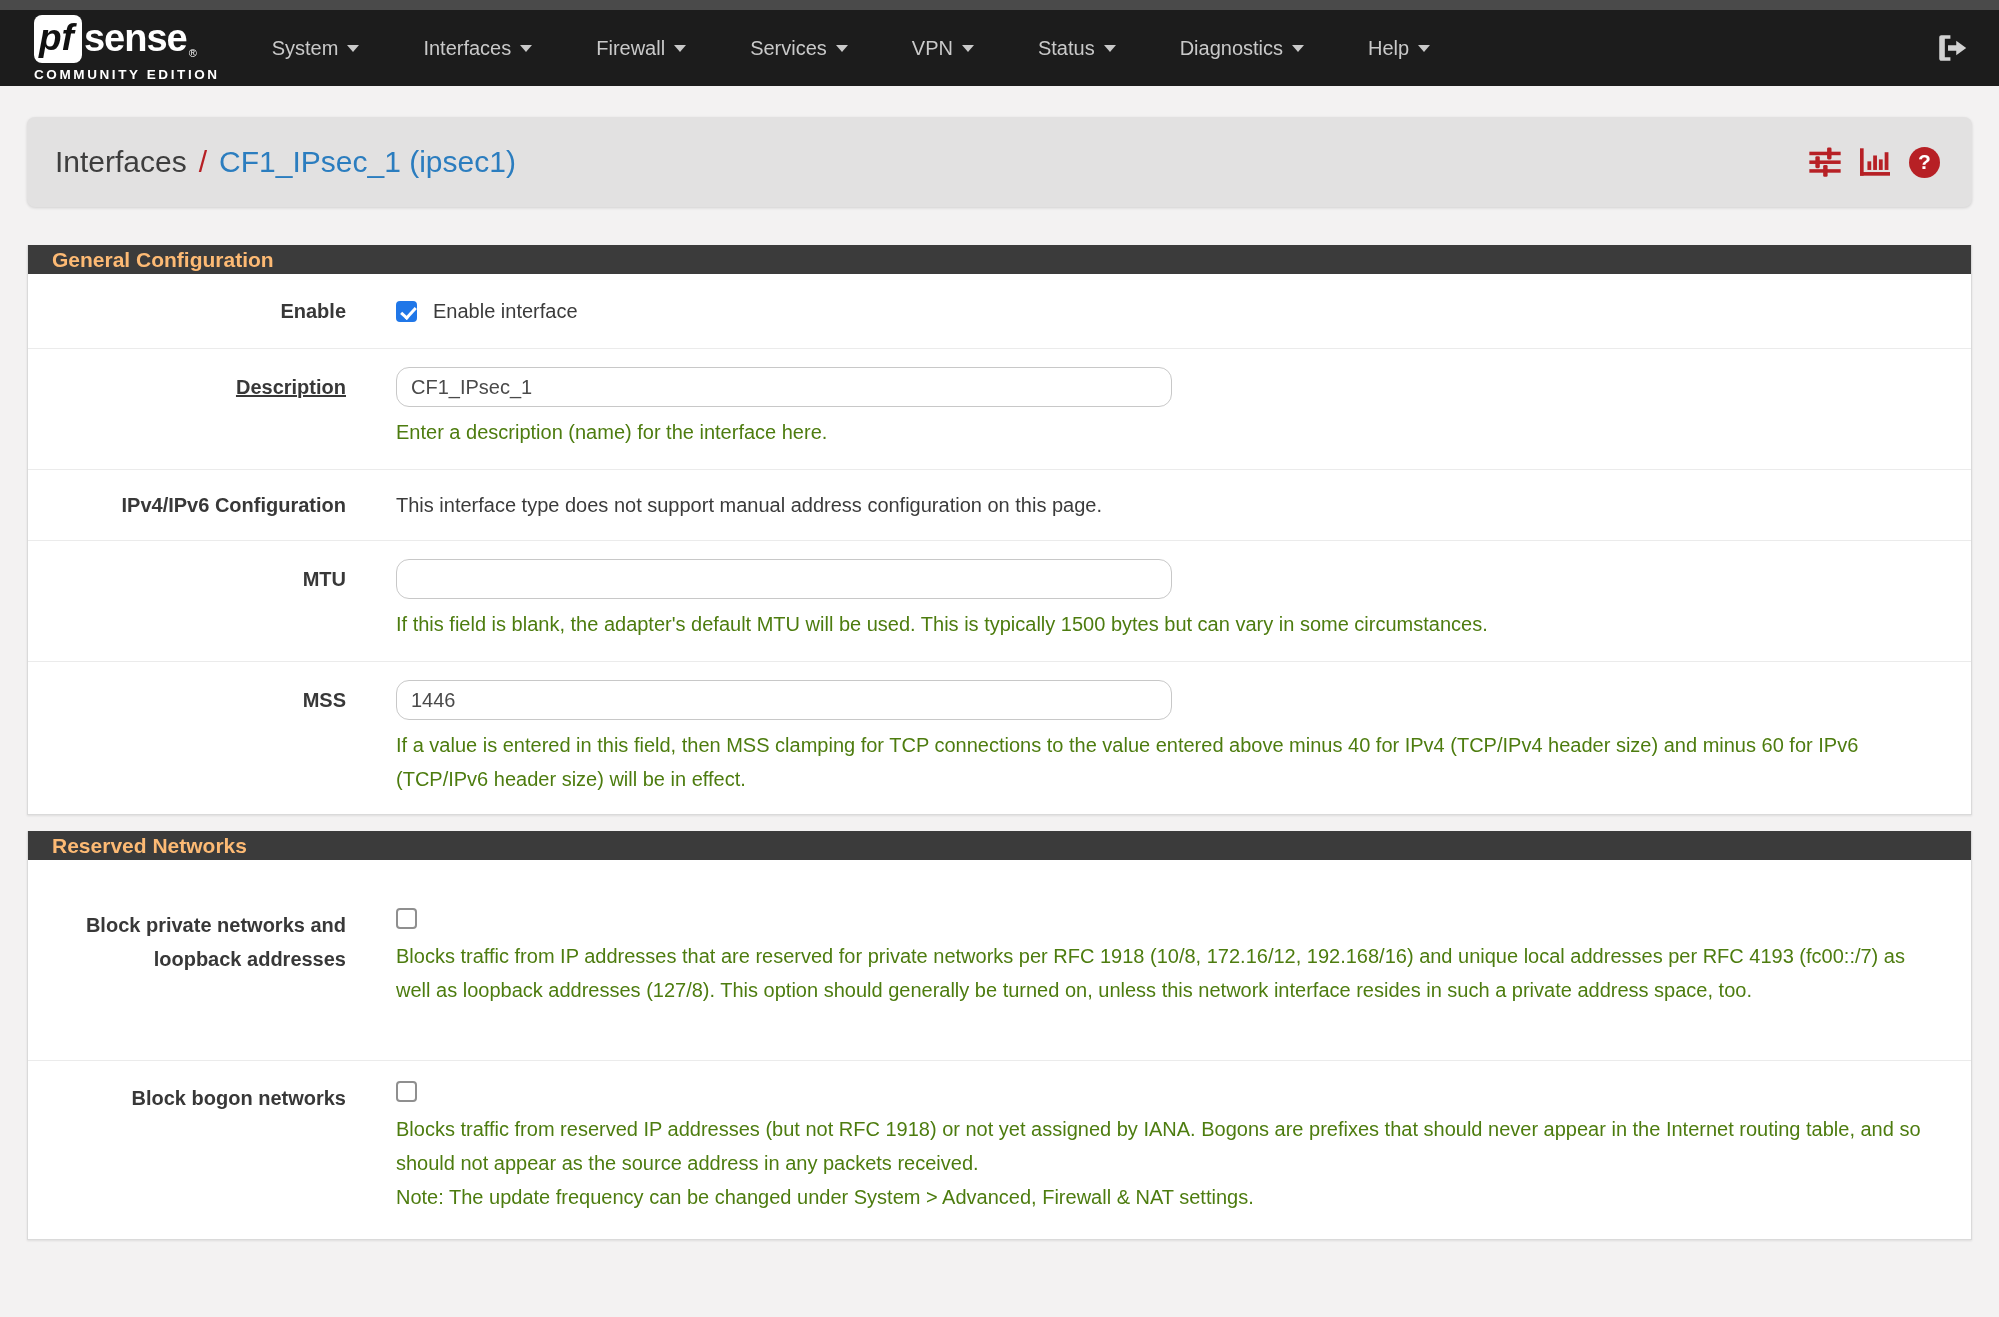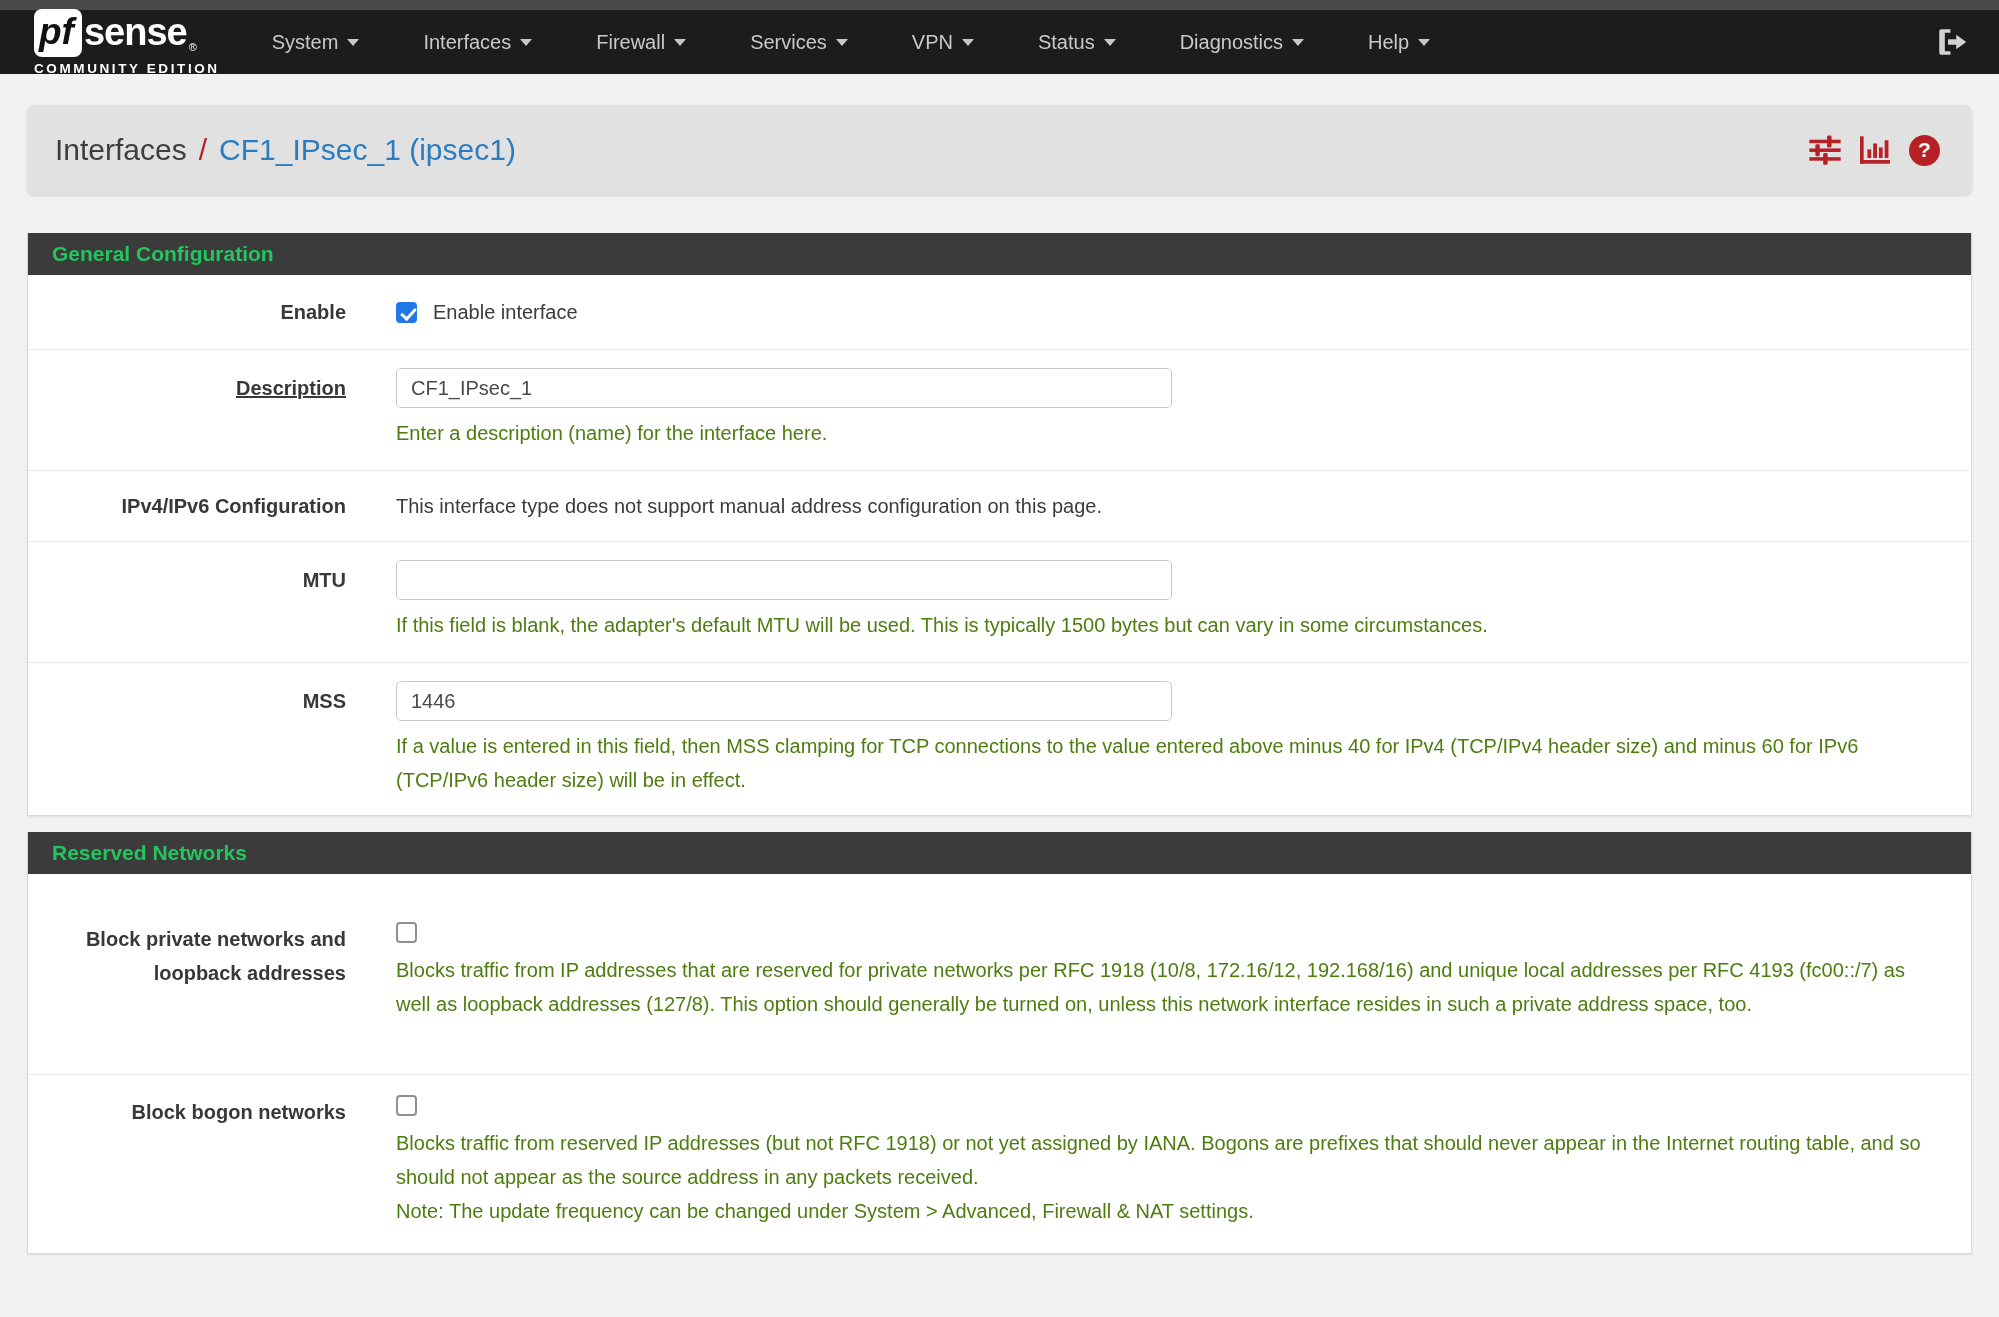--- a/index.html
+++ b/index.html
@@ -7,21 +7,21 @@
   body {
     font-family:"Liberation Sans","DejaVu Sans",sans-serif;
     background:#f3f2f2;
     font-size:20px;
     color:#3b3b3b;
   }
 
   
   .top-strip { height:10px; background:#4a4a4a; }
   .navbar {
-    height:64px; background:#1c1c1c;
+    height:76px; background:#1c1c1c;
     display:flex; align-items:center;
     padding:0 30px 0 34px;
   }
   .brand { display:flex; flex-direction:column; justify-content:center; cursor:pointer; margin-right:52px; }
   .brand-top { display:flex; align-items:center; }
   .pf-box {
     background:#fff; color:#111; font-style:italic; font-weight:bold;
     font-size:37px; line-height:1; padding:4px 8px 7px 5px; border-radius:8px;
   }
   .sense { color:#fff; font-weight:bold; font-size:38px; letter-spacing:-1px; margin-left:2px; }
@@ -58,41 +58,41 @@
 
   
   .panel {
     margin:0 27px; background:#fff;
     border:1px solid #dadada; border-top:none;
     box-shadow:0 1px 2px rgba(0,0,0,.09);
   }
   .panel-1 { margin-top:38px; }
   .panel-2 { margin-top:16px; }
   .panel-header {
-    background:#3b3b3b; color:#22c55e; font-weight:bold; font-size:21px;
-    height:42px; display:flex; align-items:center; padding-left:24px;
+    background:#3b3b3b; color:#fdba74; font-weight:bold; font-size:21px;
+    height:29px; display:flex; align-items:center; padding-left:24px;
   }
   .form-row {
     display:grid; grid-template-columns:318px 1fr; column-gap:50px;
     padding:20px 28px 20px 0;
   }
   .form-row + .form-row { border-top:1px solid #ebebeb; }
   .row-label {
     text-align:right; font-weight:bold; color:#383838; line-height:34px;
   }
   .lh-input .row-label { line-height:40px; }
   .row-label .u { text-decoration:underline; }
   .row-content { line-height:34px; color:#3b3b3b; }
   .pad-desc { padding-top:18px; padding-bottom:20px; }
   .pad-static { padding-top:18px; padding-bottom:18px; }
   .pad-mss { padding-top:18px; padding-bottom:18px; }
   .pad-check-lg { padding-top:20px; padding-bottom:25px;margin-top:28px; }
 
   .text-input {
-    width:776px; height:40px; border:1px solid #c8c8c8; border-radius:5px;
+    width:776px; height:40px; border:1px solid #c8c8c8; border-radius:13px;
     padding:0 14px; font-size:20px; color:#4a4a4a;
     font-family:"Liberation Sans","DejaVu Sans",sans-serif;
     background:#fff; outline:none; display:block;
   }
   .help { color:#4d7c0f; margin-top:8px; line-height:34px; max-width:1565px; }
   .help-first { margin-top:10px; }
 
   .check-line { display:flex; align-items:center; cursor:pointer; }
   .checkbox {
     width:21px; height:21px; border:2px solid #8f8f8f; border-radius:4px;

